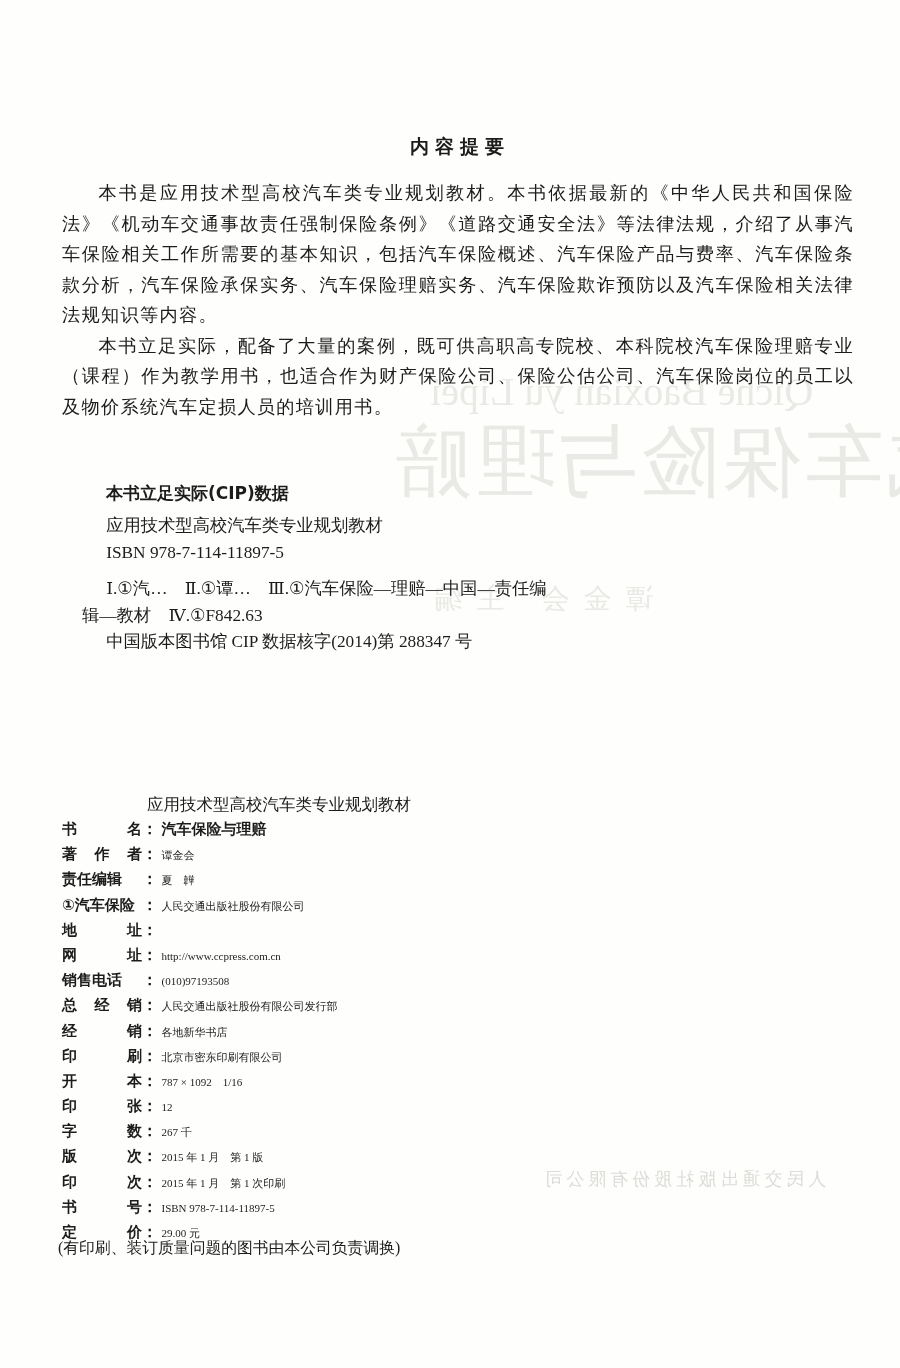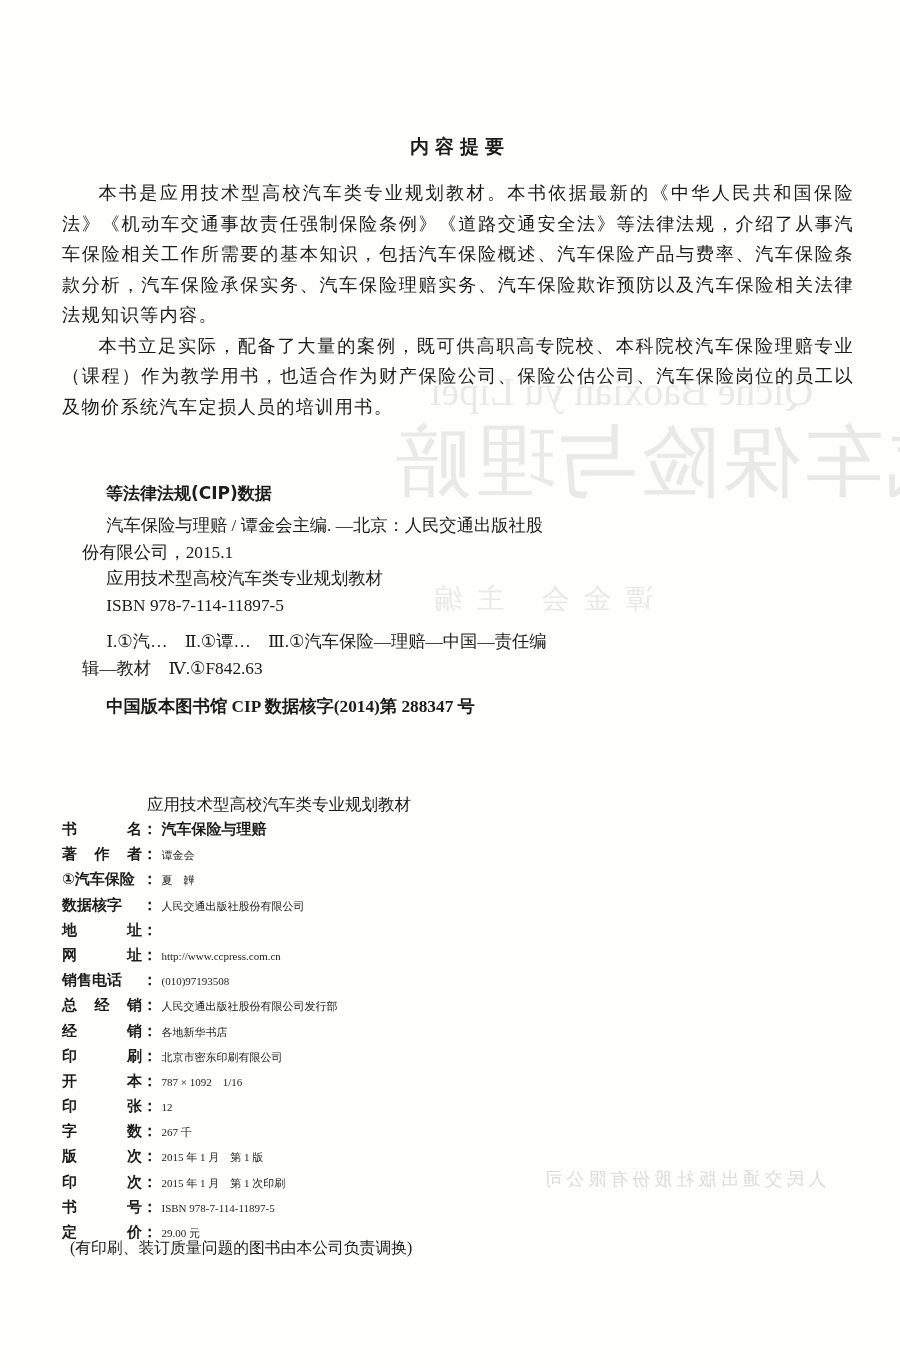--- a/index.html
+++ b/index.html
@@ -40,21 +40,21 @@
     font-size: 17px; font-weight: bold;
     font-family: "DejaVu Sans", sans-serif;
   }
   .cip {
     position: absolute; left: 82px; top: 513px; width: 470px;
     font-size: 17.3px; line-height: 26.5px;
     font-family: "Liberation Serif", "DejaVu Serif", serif;
   }
   .cip p { margin: 0; text-indent: 1.4em; }
   .cip .gap { margin-top: 10px; }
-  .cip .gap2 { margin-top: 12px; font-weight: bold; }
+  .cip .gap2 { margin-top: 0; }
 
   
   .series {
     position: absolute; left: 147px; top: 794px;
     font-size: 16.5px;
     font-family: "Liberation Serif", serif;
   }
   .colophon {
     position: absolute; left: 62px; top: 817px;
     font-size: 15.5px; line-height: 25.2px;
@@ -66,42 +66,40 @@
     font-size: 15px;
     display: flex; justify-content: space-between;
   }
   .colon { font-weight: bold; font-family: "DejaVu Sans", sans-serif; margin-right: 4px; }
   .value { font-family: "Liberation Serif", serif; font-size: 11px; }
   .value.bold { font-weight: bold; font-family: "DejaVu Sans", sans-serif; font-size: 15px; }
   .note {
     position: absolute; left: 58px; top: 1238px;
     font-size: 15.8px;
     font-family: "Liberation Serif", serif;
-    margin-left: 12px;
   }
 </style>
 </head>
 <body>
 
 <div class="page">
 
   <div class="ghost ghost-pinyin">Qiche Baoxian yu Lipei</div>
   <div class="ghost ghost-title">汽车保险与理赔</div>
   <div class="ghost ghost-author">谭金会 主编</div>
   <div class="ghost ghost-band">人民交通出版社股份有限公司</div>
 
   <div class="summary-title">内容提要</div>
   <div class="summary">
     <p>本书是应用技术型高校汽车类专业规划教材。本书依据最新的《中华人民共和国保险法》《机动车交通事故责任强制保险条例》《道路交通安全法》等法律法规，介绍了从事汽车保险相关工作所需要的基本知识，包括汽车保险概述、汽车保险产品与费率、汽车保险条款分析，汽车保险承保实务、汽车保险理赔实务、汽车保险欺诈预防以及汽车保险相关法律法规知识等内容。</p>
     <p>本书立足实际，配备了大量的案例，既可供高职高专院校、本科院校汽车保险理赔专业（课程）作为教学用书，也适合作为财产保险公司、保险公估公司、汽车保险岗位的员工以及物价系统汽车定损人员的培训用书。</p>
   </div>
 
-  <div class="cip-title">等法律法规(CIP)数据</div>
+  <div class="cip-title">本书立足实际(CIP)数据</div>
   <div class="cip">
-    <p>汽车保险与理赔 / 谭金会主编. —北京：人民交通出版社股份有限公司，2015.1</p>
     <p>应用技术型高校汽车类专业规划教材</p>
     <p>ISBN 978-7-114-11897-5</p>
     <p class="gap">Ⅰ.①汽…　Ⅱ.①谭…　Ⅲ.①汽车保险—理赔—中国—责任编辑—教材　Ⅳ.①F842.63</p>
     <p class="gap2">中国版本图书馆 CIP 数据核字(2014)第 288347 号</p>
   </div>
 
   <div class="series">应用技术型高校汽车类专业规划教材</div>
   <div class="colophon" id="colophon">
       <div class="row">
         <span class="label">
@@ -115,28 +113,28 @@
         <span class="label">
           <span>著</span>
           <span>作</span>
           <span>者</span>
         </span>
         <span class="colon">：</span>
         <span class="value">谭金会</span>
       </div>
       <div class="row">
         <span class="label">
+          <span>责任编辑</span>
+        </span>
+        <span class="colon">：</span>
+        <span class="value">夏　韡</span>
+      </div>
+      <div class="row">
+        <span class="label">
           <span>①汽车保险</span>
-        </span>
-        <span class="colon">：</span>
-        <span class="value">夏　韡</span>
-      </div>
-      <div class="row">
-        <span class="label">
-          <span>数据核字</span>
         </span>
         <span class="colon">：</span>
         <span class="value">人民交通出版社股份有限公司</span>
       </div>
       <div class="row">
         <span class="label">
           <span>地</span>
           <span>址</span>
         </span>
         <span class="colon">：</span>

